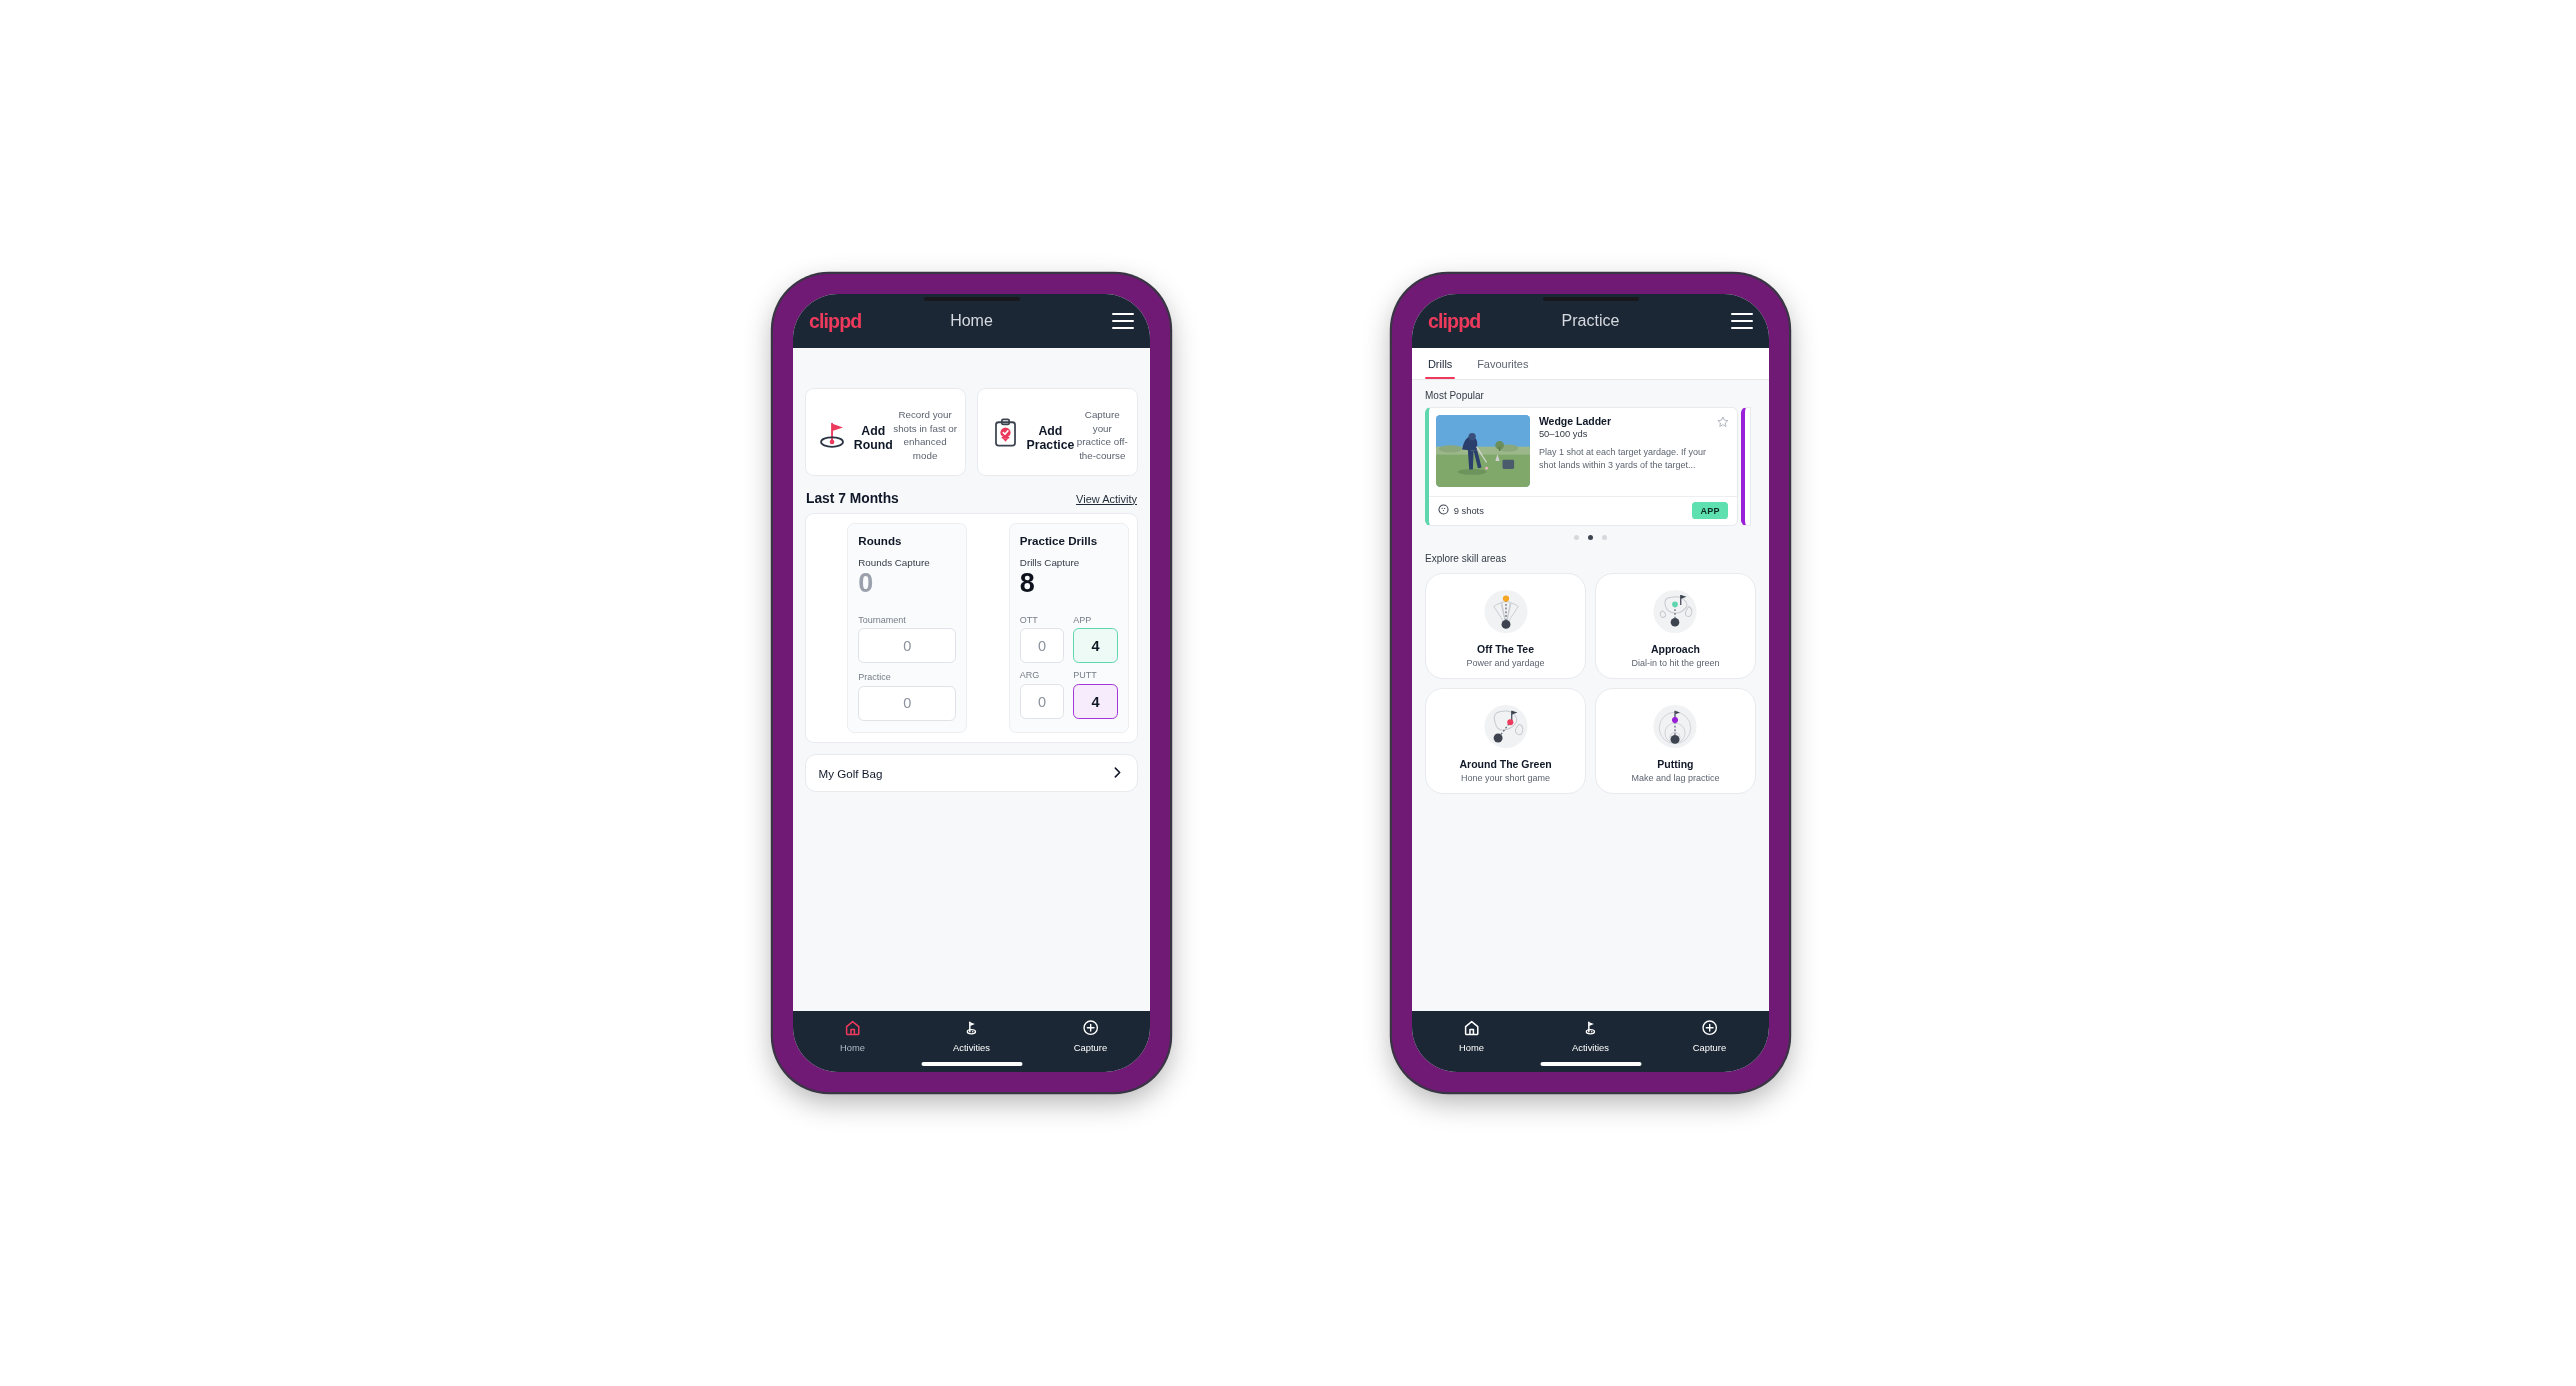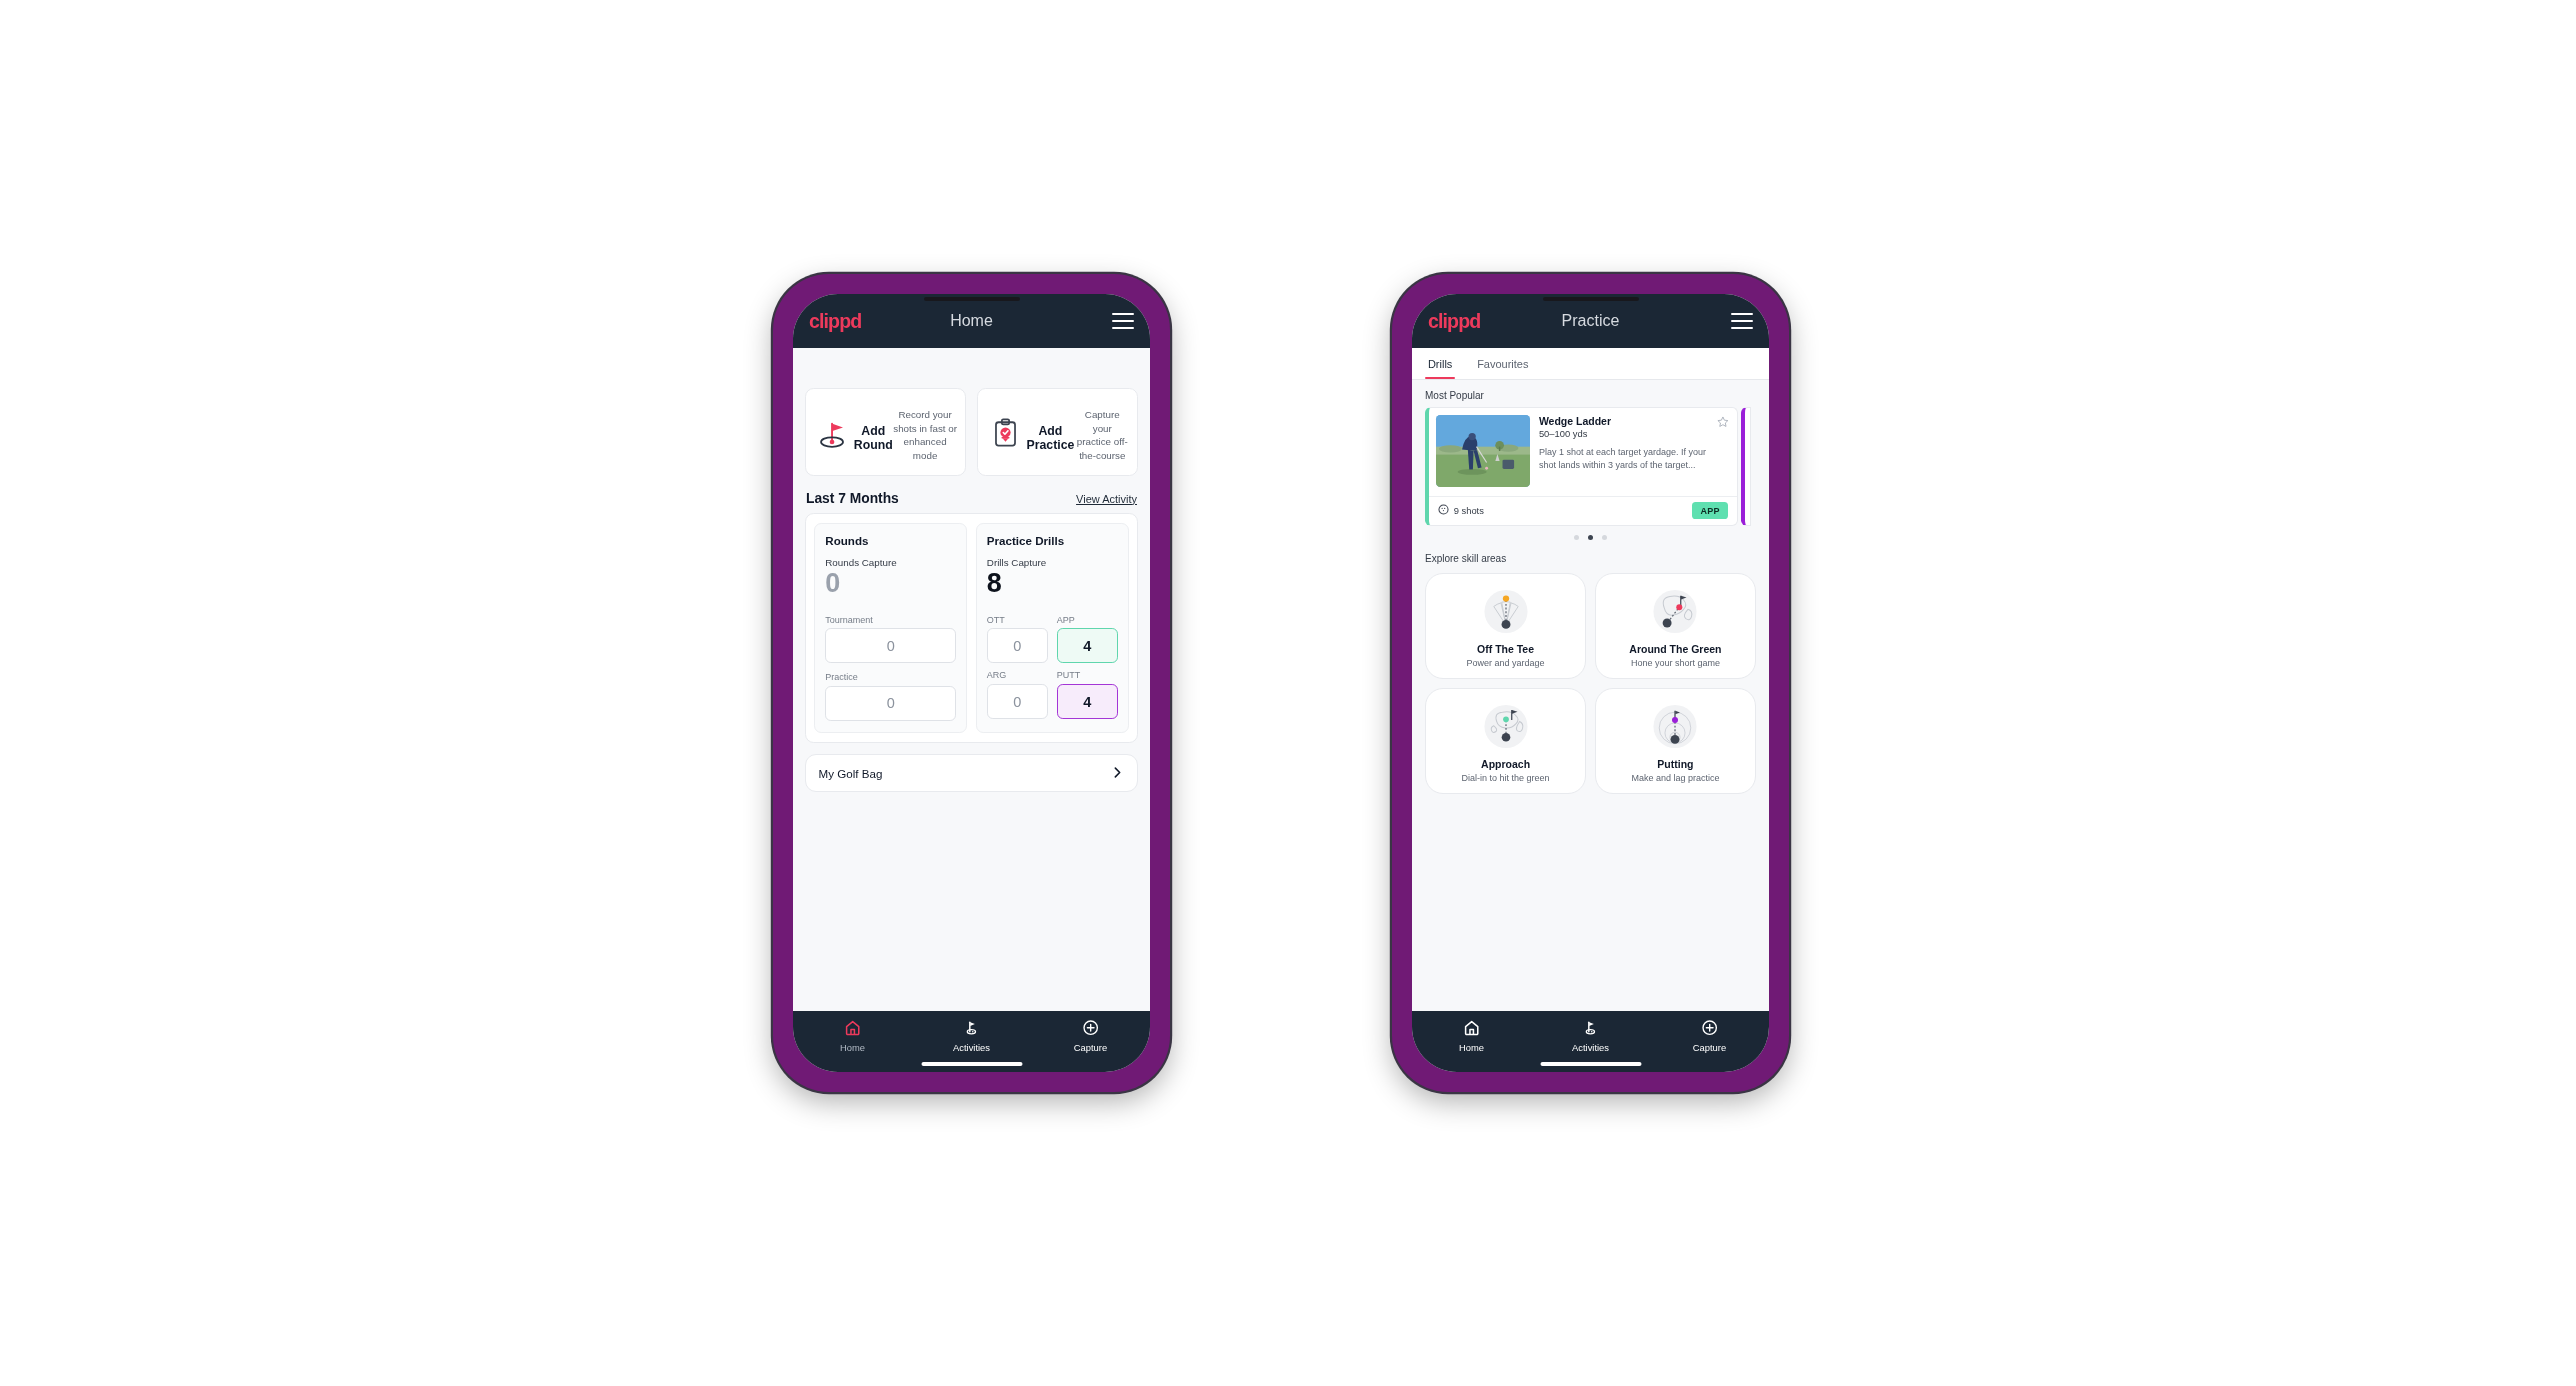--- a/index.html
+++ b/index.html
@@ -91,20 +91,21 @@
   
   .stats-card {
     margin: 0 11.6px; background: #fff;
     border: 0.7px solid #e8eaee; border-radius: 8.7px;
     display: flex; padding: 8.7px; gap: 8.7px;
   }
   .stats-col {
     flex: 1 1 0; background: #fafbfc;
     border: 0.7px solid #eceef1; border-radius: 7.2px;
     padding: 10px 10px 11.6px;
+    margin-left: 33px;
   }
   .stats-col h3 { font-size: 11.6px; font-weight: 700; color: #101828; }
   .capture-label { margin-top: 10px; font-size: 9.8px; color: #343b46; }
   .capture-value { font-size: 27px; font-weight: 700; line-height: 1.05; margin-top: 1.4px; }
   .capture-value.zero { color: #9aa1ac; }
   .capture-value.bold { color: #0d121c; }
 
   .field-label { font-size: 9px; color: #767d88; margin-bottom: 3.6px; }
   .field-box {
     height: 35px; border: 0.7px solid #dfe2e7; border-radius: 5.8px;
@@ -463,49 +464,49 @@
               </svg>
             </span>
             <div class="skill-title">Off The Tee</div>
             <div class="skill-sub">Power and yardage</div>
           </div>
 
           <div class="skill-card">
             <span class="skill-ico">
               <svg width="56" height="51" viewBox="0 0 78 70">
                 <circle cx="39" cy="35" r="30" fill="#f1f2f4"></circle>
-                <path d="M24 30 q-5 -14 8 -16 q14 -2 19 5 q6 7 0 13 q-5 6 -14 8 q-10 2 -13 -10 z" fill="none" stroke="#c6cad0" stroke-width="1.4"></path>
-                <path d="M57 32 q7 2 5 10 q-2 7 -8 3 q-5 -4 3 -13 z" fill="none" stroke="#c6cad0" stroke-width="1.4"></path>
-                <path d="M47 13 V29" stroke="#3d4450" stroke-width="1.7"></path>
-                <path d="M47.4 13 L55 15.6 L47.4 18.2 Z" fill="#3d4450"></path>
-                <path d="M29 50 L44 30" stroke="#5d6470" stroke-width="1.7" stroke-dasharray="2.6 2.6" fill="none"></path>
-                <circle cx="45" cy="29" r="4.2" fill="#ed3a5c"></circle>
-                <circle cx="28" cy="51" r="6.2" fill="#3d4450"></circle>
-              </svg>
-            </span>
-            <div class="skill-title">Around The Green</div>
-            <div class="skill-sub">Hone your short game</div>
-          </div>
-
-          <div class="skill-card">
-            <span class="skill-ico">
-              <svg width="56" height="51" viewBox="0 0 78 70">
-                <circle cx="39" cy="35" r="30" fill="#f1f2f4"></circle>
                 <path d="M26 28 q-4 -12 8 -13 q13 -2 18 4 q7 6 1 12 q-6 7 -15 6 q-10 -1 -12 -9 z" fill="none" stroke="#c6cad0" stroke-width="1.4"></path>
                 <path d="M22 34 q-5 2 -3 7 q2 4 6 1 q3 -3 -3 -8 z" fill="none" stroke="#c6cad0" stroke-width="1.4"></path>
                 <path d="M58 28 q6 3 4 10 q-2 6 -7 3 q-4 -3 3 -13 z" fill="none" stroke="#c6cad0" stroke-width="1.4"></path>
                 <path d="M47 12 V26" stroke="#3d4450" stroke-width="1.7"></path>
                 <path d="M47.4 12 L55 14.6 L47.4 17.2 Z" fill="#3d4450"></path>
                 <path d="M39 50 V26" stroke="#5d6470" stroke-width="1.7" stroke-dasharray="2.6 2.6" fill="none"></path>
                 <circle cx="39" cy="25" r="4" fill="#5fd6ad"></circle>
                 <circle cx="39" cy="50" r="6" fill="#3d4450"></circle>
               </svg>
             </span>
             <div class="skill-title">Approach</div>
             <div class="skill-sub">Dial-in to hit the green</div>
+          </div>
+
+          <div class="skill-card">
+            <span class="skill-ico">
+              <svg width="56" height="51" viewBox="0 0 78 70">
+                <circle cx="39" cy="35" r="30" fill="#f1f2f4"></circle>
+                <path d="M24 30 q-5 -14 8 -16 q14 -2 19 5 q6 7 0 13 q-5 6 -14 8 q-10 2 -13 -10 z" fill="none" stroke="#c6cad0" stroke-width="1.4"></path>
+                <path d="M57 32 q7 2 5 10 q-2 7 -8 3 q-5 -4 3 -13 z" fill="none" stroke="#c6cad0" stroke-width="1.4"></path>
+                <path d="M47 13 V29" stroke="#3d4450" stroke-width="1.7"></path>
+                <path d="M47.4 13 L55 15.6 L47.4 18.2 Z" fill="#3d4450"></path>
+                <path d="M29 50 L44 30" stroke="#5d6470" stroke-width="1.7" stroke-dasharray="2.6 2.6" fill="none"></path>
+                <circle cx="45" cy="29" r="4.2" fill="#ed3a5c"></circle>
+                <circle cx="28" cy="51" r="6.2" fill="#3d4450"></circle>
+              </svg>
+            </span>
+            <div class="skill-title">Around The Green</div>
+            <div class="skill-sub">Hone your short game</div>
           </div>
 
           <div class="skill-card">
             <span class="skill-ico">
               <svg width="56" height="51" viewBox="0 0 78 70">
                 <circle cx="39" cy="35" r="30" fill="#f1f2f4"></circle>
                 <circle cx="39" cy="37" r="22" fill="none" stroke="#cdd1d7" stroke-width="1.3"></circle>
                 <circle cx="39" cy="44" r="14" fill="none" stroke="#cdd1d7" stroke-width="1.3"></circle>
                 <circle cx="39" cy="50" r="7" fill="none" stroke="#cdd1d7" stroke-width="1.3"></circle>
                 <path d="M39 13 V25" stroke="#3d4450" stroke-width="1.7"></path>

